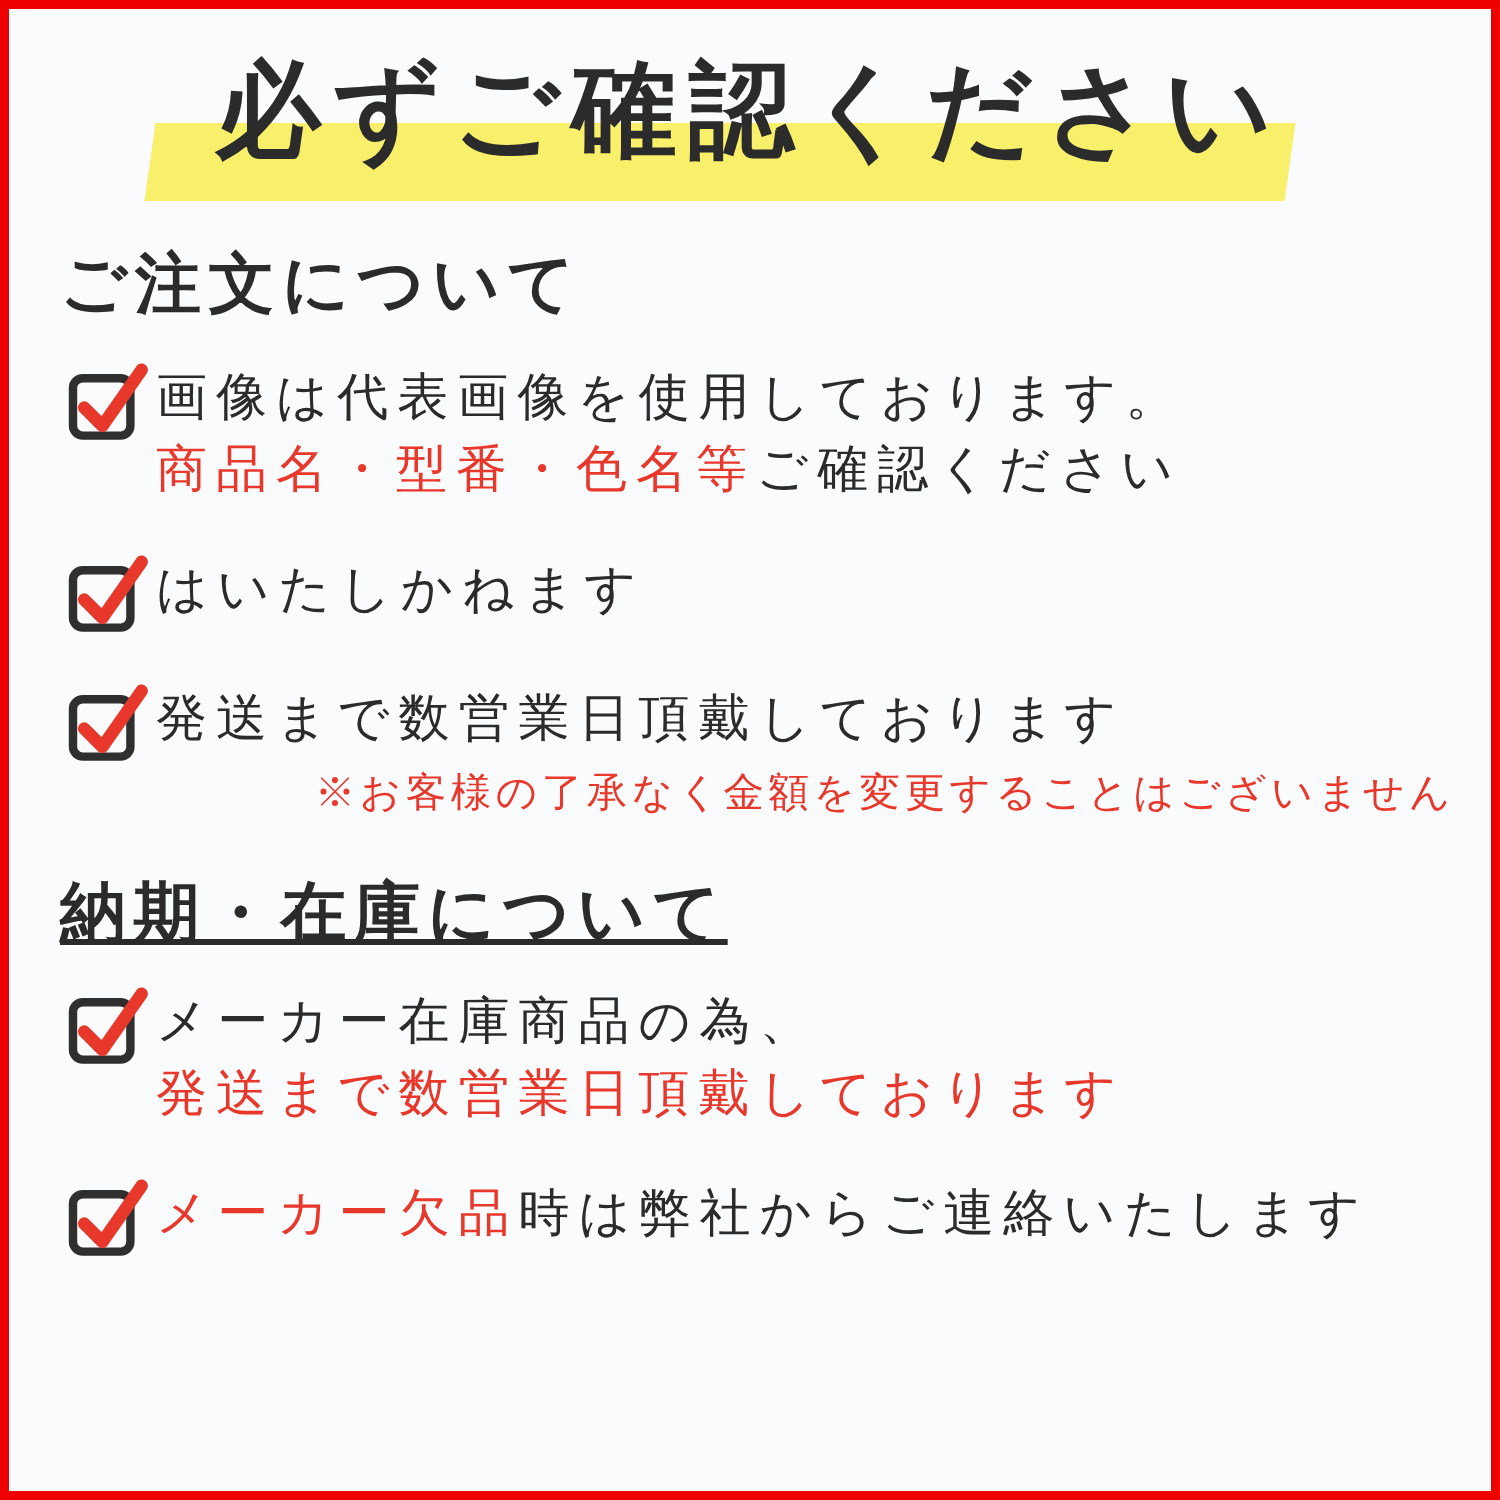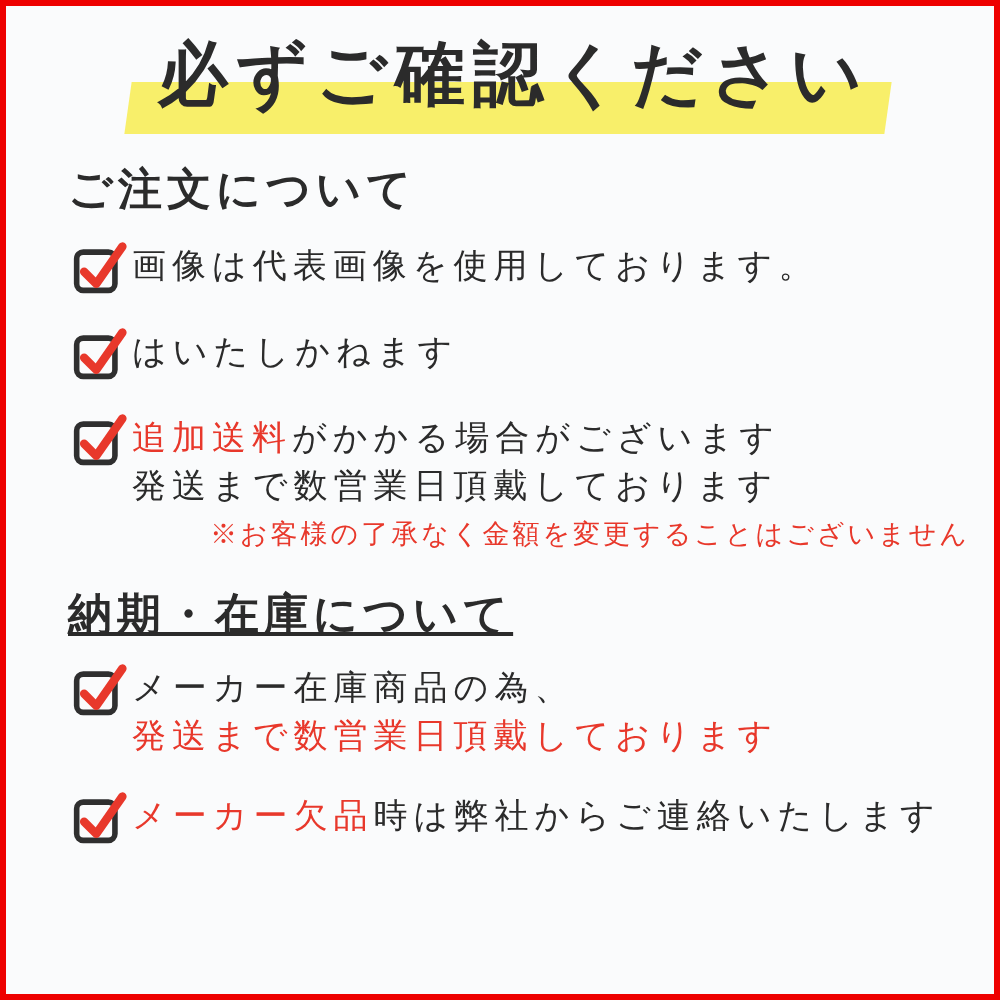--- a/index.html
+++ b/index.html
@@ -7,21 +7,21 @@
     --highlight-yellow:#f8ef6a; --background:#fafbfc; --checkbox-stroke:#2f2f2f;
   }
   *{ box-sizing:border-box; }
   html,body{ margin:0; padding:0; }
   body{
     width:1000px; height:1000px; overflow:hidden;
     background:var(--background);
     font-family:"Liberation Serif","DejaVu Serif",serif;
     color:var(--ink);
   }
-  #app{ position:relative; width:1000px; height:1000px;padding-left:28px; }
+  #app{ position:relative; width:1000px; height:1000px; }
   .frame{
     position:absolute; inset:0; border:6px solid var(--frame-red);
     pointer-events:none; z-index:5;
   }
   .title-wrap{ position:relative; padding-top:36px; text-align:center; }
   .highlight{
     position:absolute; left:100px; top:82px; width:760px; height:52px;
     background:var(--highlight-yellow); transform:skewX(-8deg); z-index:0;
   }
   h1.page-title{
@@ -70,38 +70,38 @@
   <main class="content">
 
     <h2 class="section-heading">ご注文について</h2>
 
     <div class="item">
       <svg class="checkbox" viewBox="0 0 60 60">
           <use href="#cb-icon"></use>
         </svg>
       <div class="lines">
         <p class="line"><span class="seg-ink">画像は代表画像を使用しております。</span></p>
+        <p class="line"><span class="seg-red">商品名・型番・色名等</span><span class="seg-ink">ご確認ください</span></p>
       </div>
     </div>
 
     <div class="item">
       <svg class="checkbox" viewBox="0 0 60 60">
           <use href="#cb-icon"></use>
         </svg>
       <div class="lines">
         <p class="line"><span class="seg-ink">はいたしかねます</span></p>
       </div>
     </div>
 
     <div class="item">
       <svg class="checkbox" viewBox="0 0 60 60">
           <use href="#cb-icon"></use>
         </svg>
       <div class="lines">
-        <p class="line"><span class="seg-red">追加送料</span><span class="seg-ink">がかかる場合がございます</span></p>
         <p class="line"><span class="seg-ink">発送まで数営業日頂戴しております</span></p>
         <p class="note">※お客様の了承なく金額を変更することはございません</p>
       </div>
     </div>
 
     <h2 class="section-heading second">納期・在庫について</h2>
 
     <div class="item">
       <svg class="checkbox" viewBox="0 0 60 60">
           <use href="#cb-icon"></use>

